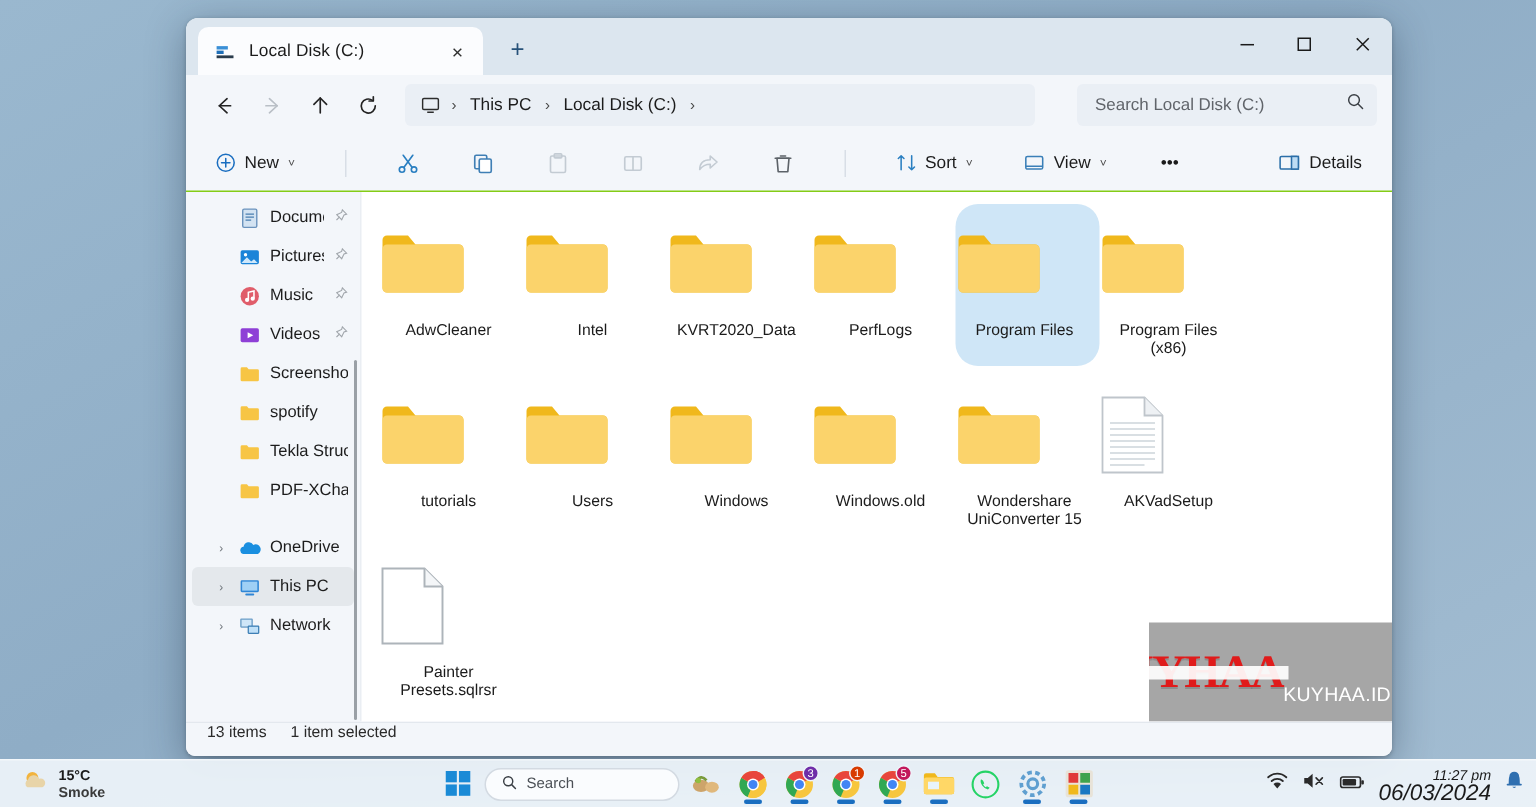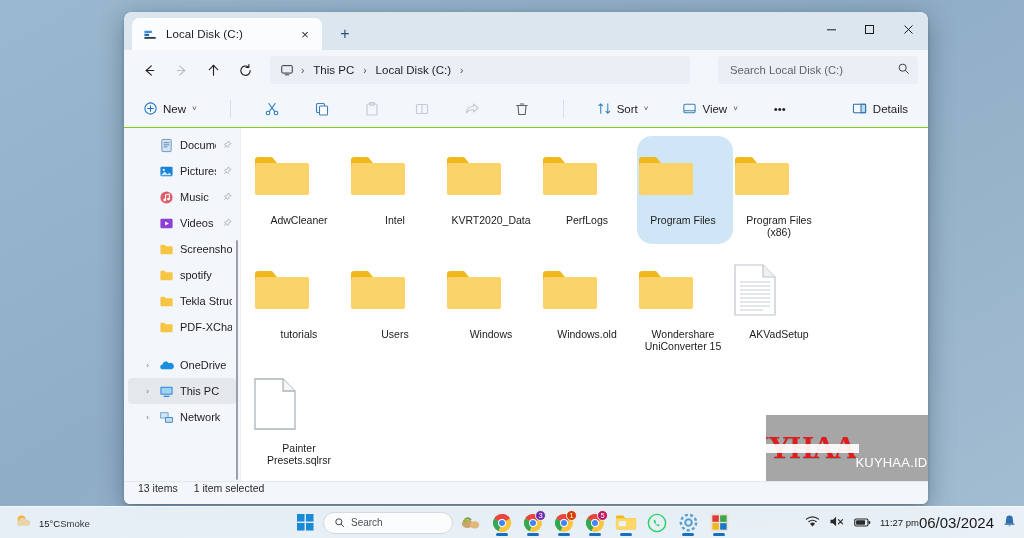--- a/index.html
+++ b/index.html
@@ -198,21 +198,21 @@
   #taskbar {
     position: absolute; left: 0; bottom: 0; width: 1024px; height: 32px;
     background: rgba(238,244,250,.93);
     border-top: 1px solid rgba(255,255,255,.55);
     display: flex; align-items: center;
   }
   .weather {
     position: absolute; left: 6px; top: 0; height: 32px;
     display: flex; align-items: center; gap: 6px; padding: 0 8px;
   }
-  .weather-txt { display: flex; line-height: 11px; }
+  .weather-txt { display: flex; flex-direction: column; line-height: 11px; font-weight: bold; }
   .weather-temp { font-size: 9.5px; color: #1a1a1a; }
   .weather-cond { font-size: 9.5px; color: #3a3a3a; }
   .tb-center {
     position: absolute; left: 50%; transform: translateX(-50%);
     height: 32px; display: flex; align-items: center; gap: 5px;
   }
   .start-btn { width: 26px; height: 26px; display: flex; align-items: center; justify-content: center; }
   .tb-search {
     width: 130px; height: 22px; border-radius: 11px; background: #fafcfe;
     border: 1px solid #d3dae2; display: flex; align-items: center;
@@ -227,21 +227,21 @@
   .badge {
     position: absolute; top: 0px; right: 0px; min-width: 11px; height: 11px;
     border-radius: 6px; font-size: 7.5px; color: #fff; display: flex;
     align-items: center; justify-content: center; padding: 0 2px;
     border: 1px solid #eef4fa;
   }
   .tb-right {
     position: absolute; right: 8px; height: 32px; display: flex;
     align-items: center; gap: 9px;
   }
-  .clock { display: flex; flex-direction: row; align-items: flex-end; line-height: 11px; }
+  .clock { display: flex; flex-direction: column; align-items: flex-end; line-height: 11px; font-style: italic; }
   .clock-time { font-size: 9.5px; color: #1a1a1a; }
   .clock-date { font-size: 15px; color: #1a1a1a; }
 </style>
 </head>
 <body>
 
 <div id="desktop">
 
   <div id="explorer-window">
 

